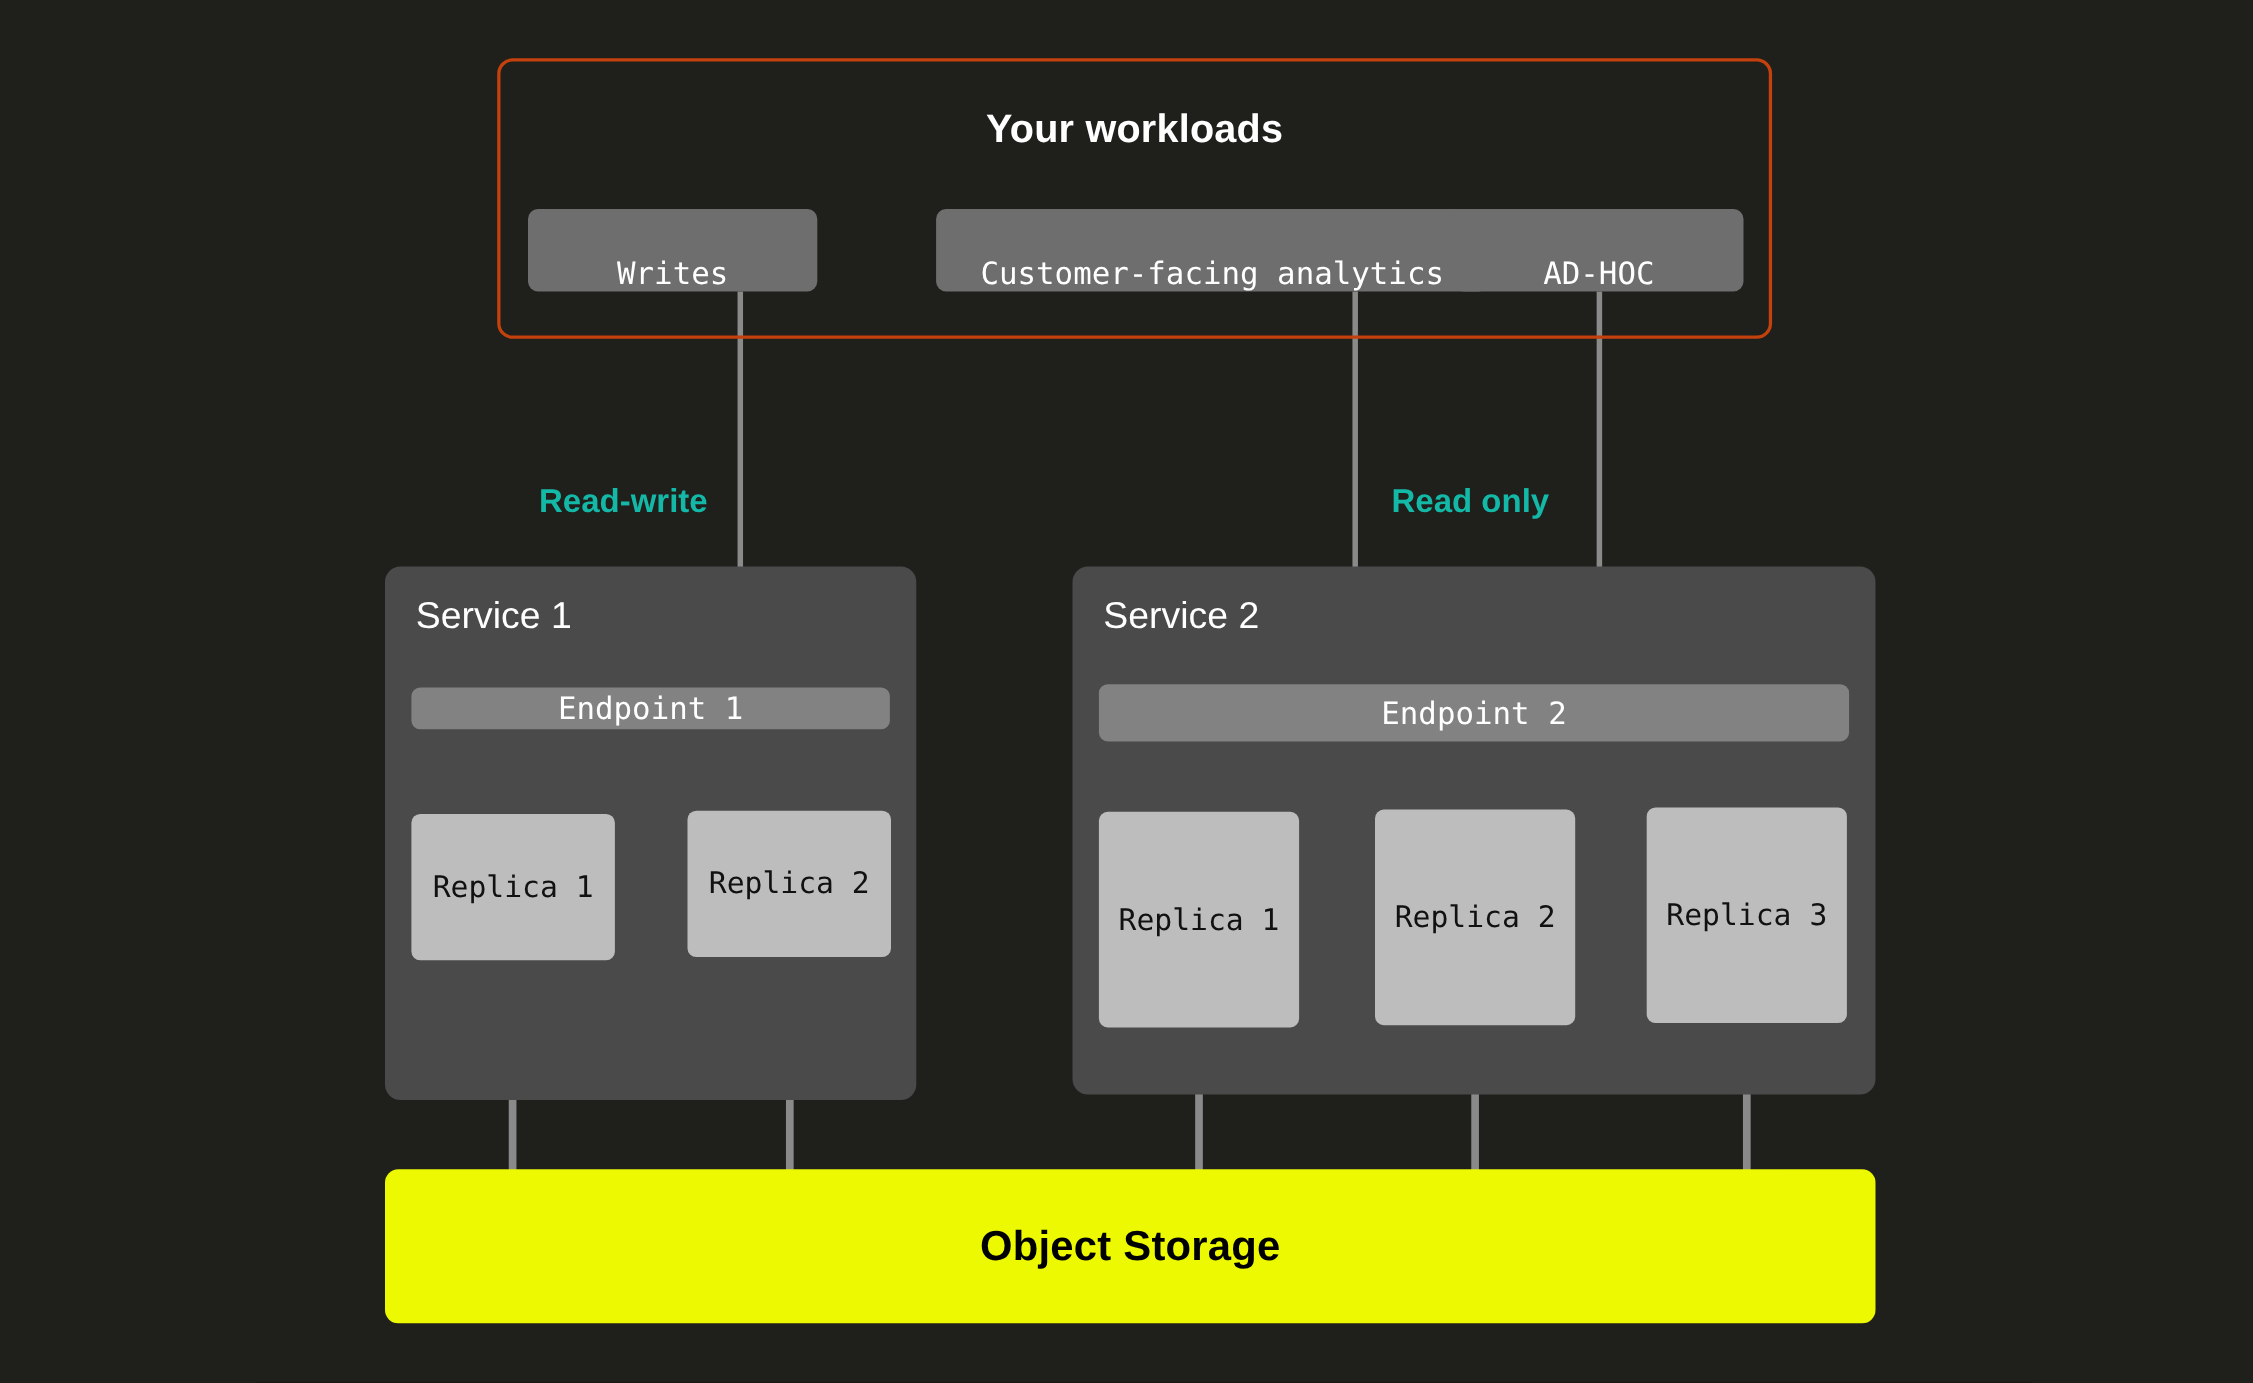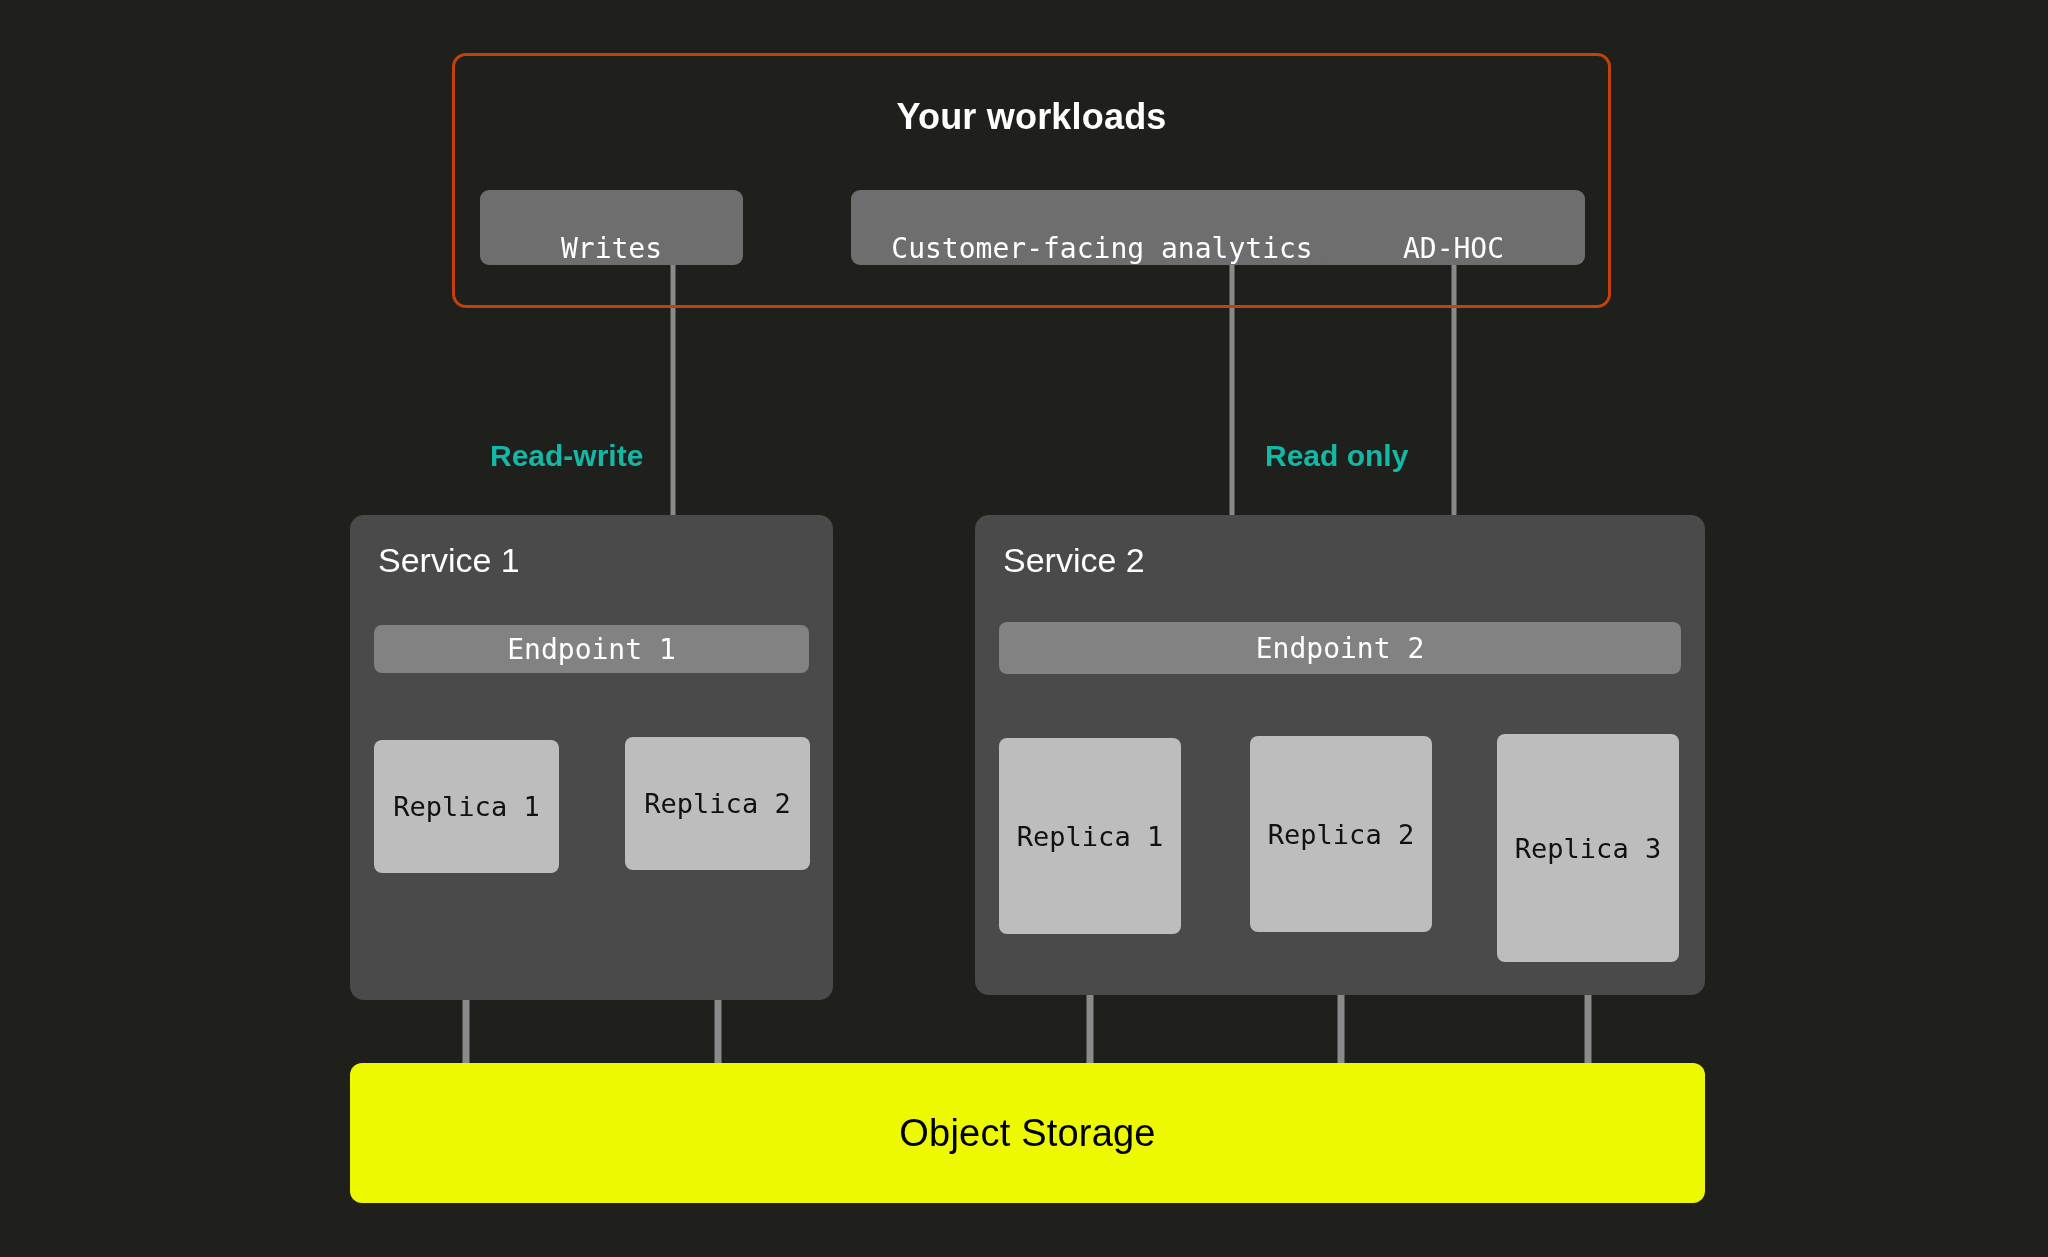--- a/index.html
+++ b/index.html
@@ -87,58 +87,58 @@
     background:#828282;
     border-radius:8px;
     display:flex;
     align-items:center;
     justify-content:center;
     color:#FFFFFF;
     font-family:"DejaVu Sans Mono", monospace;
     font-size:28px;
     white-space:nowrap;
   }
-  #endpoint-1 { left:374px;  top:625px; width:435px; height:48px; }
+  #endpoint-1 { left:374px;  top:625px; width:435px; height:38px; }
   #endpoint-2 { left:999px;  top:622px; width:682px; height:52px; }
 
   .replica-box {
     position:absolute;
     background:#BDBDBD;
     border-radius:8px;
     display:flex;
     align-items:center;
     justify-content:center;
     color:#111111;
     font-family:"DejaVu Sans Mono", monospace;
     font-size:27px;
     white-space:nowrap;
   }
   
   #s1-r1 { left:374px; top:740px; width:185px; height:133px; }
   #s1-r2 { left:625px; top:737px; width:185px; height:133px; }
   
   #s2-r1 { left:999px;  top:738px; width:182px; height:196px; }
   #s2-r2 { left:1250px; top:736px; width:182px; height:196px; }
-  #s2-r3 { left:1497px; top:734px; width:182px; height:228px; }
+  #s2-r3 { left:1497px; top:734px; width:182px; height:196px; }
 
   
   #object-storage {
     position:absolute;
     left:350px; top:1063px;
     width:1355px; height:140px;
     background:#EDF900;
     border-radius:12px;
     display:flex;
     align-items:center;
     justify-content:center;
   }
   #object-storage-label {
     color:#000000;
     font-size:38px;
-    font-weight:normal;
+    font-weight:bold;
     letter-spacing:0.2px;
   }
 </style>
 </head>
 <body>
 
 <div id="stage">
 
   <svg id="wires" viewBox="0 0 2048 1257" width="2048" height="1257">
     <defs>

